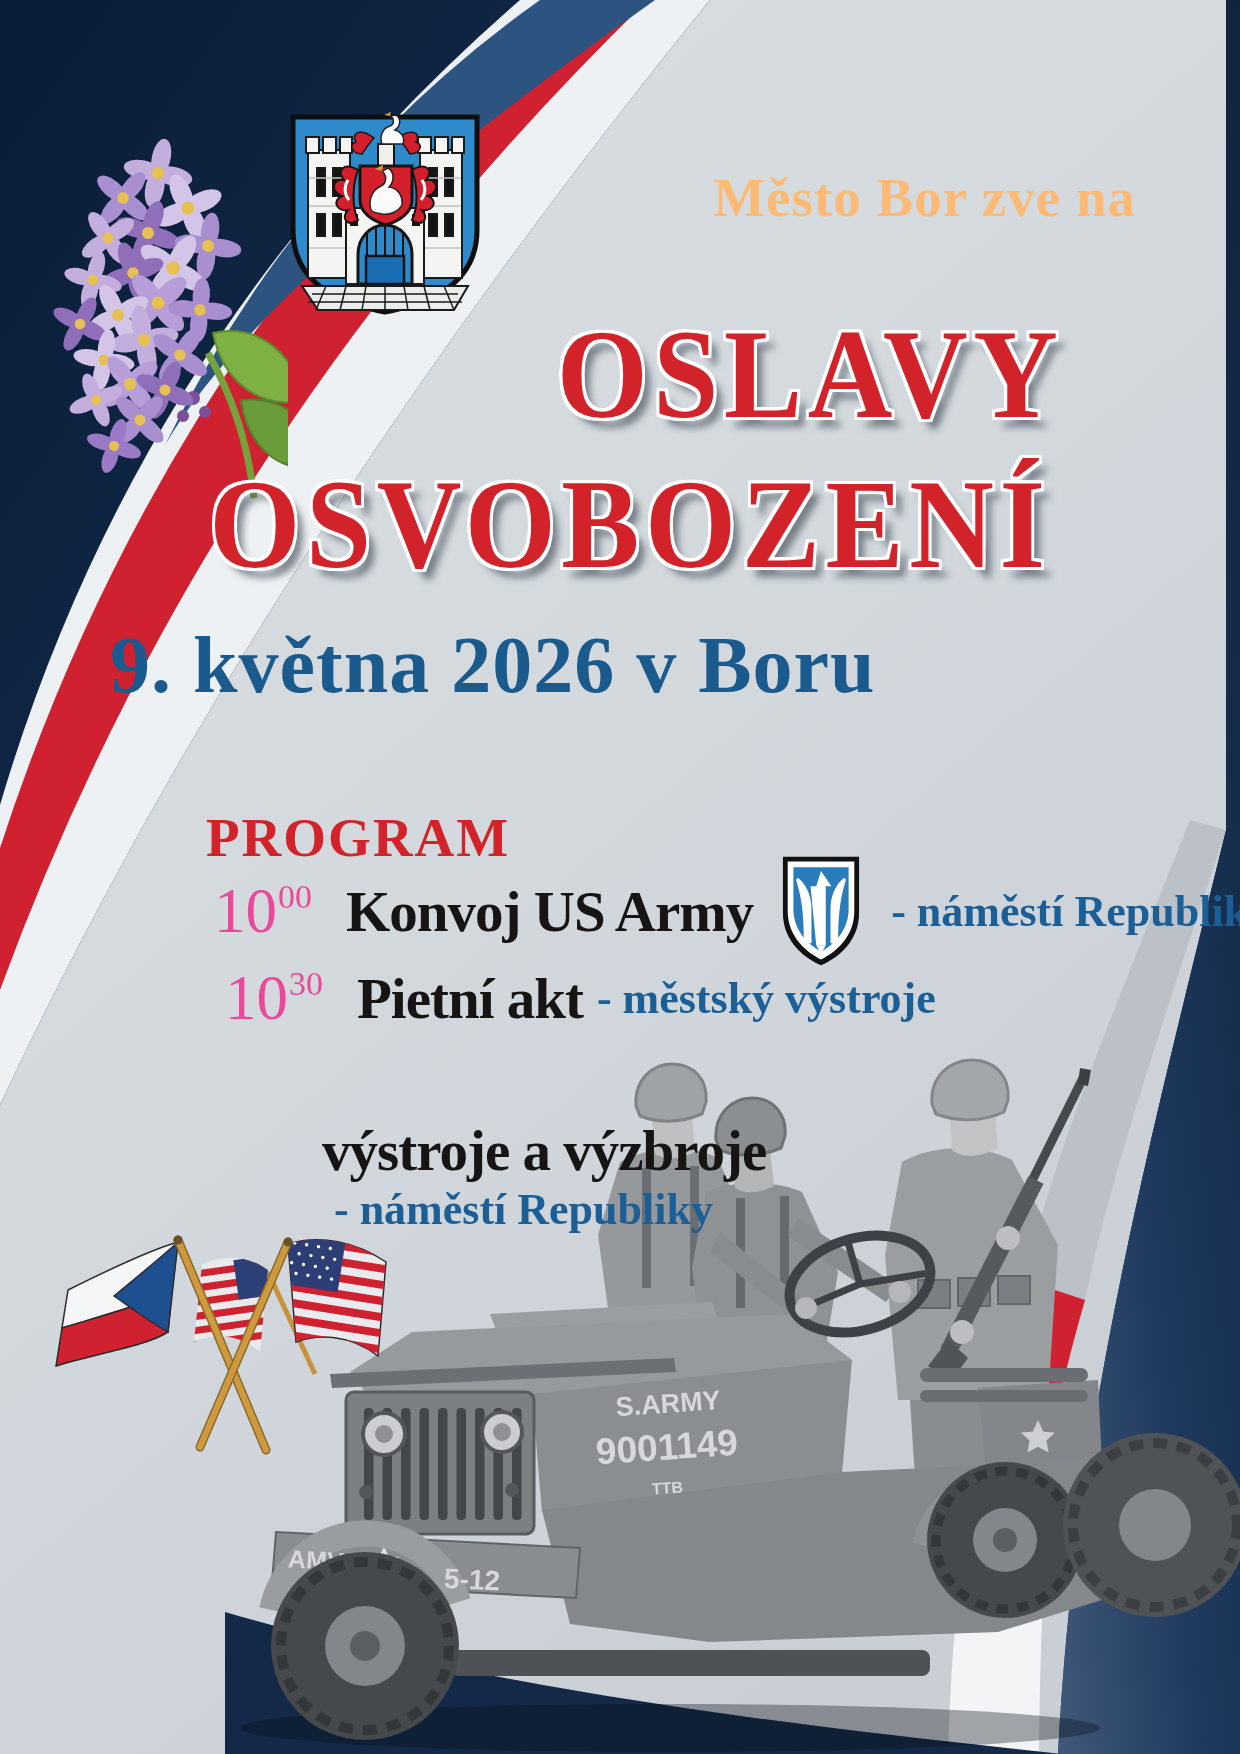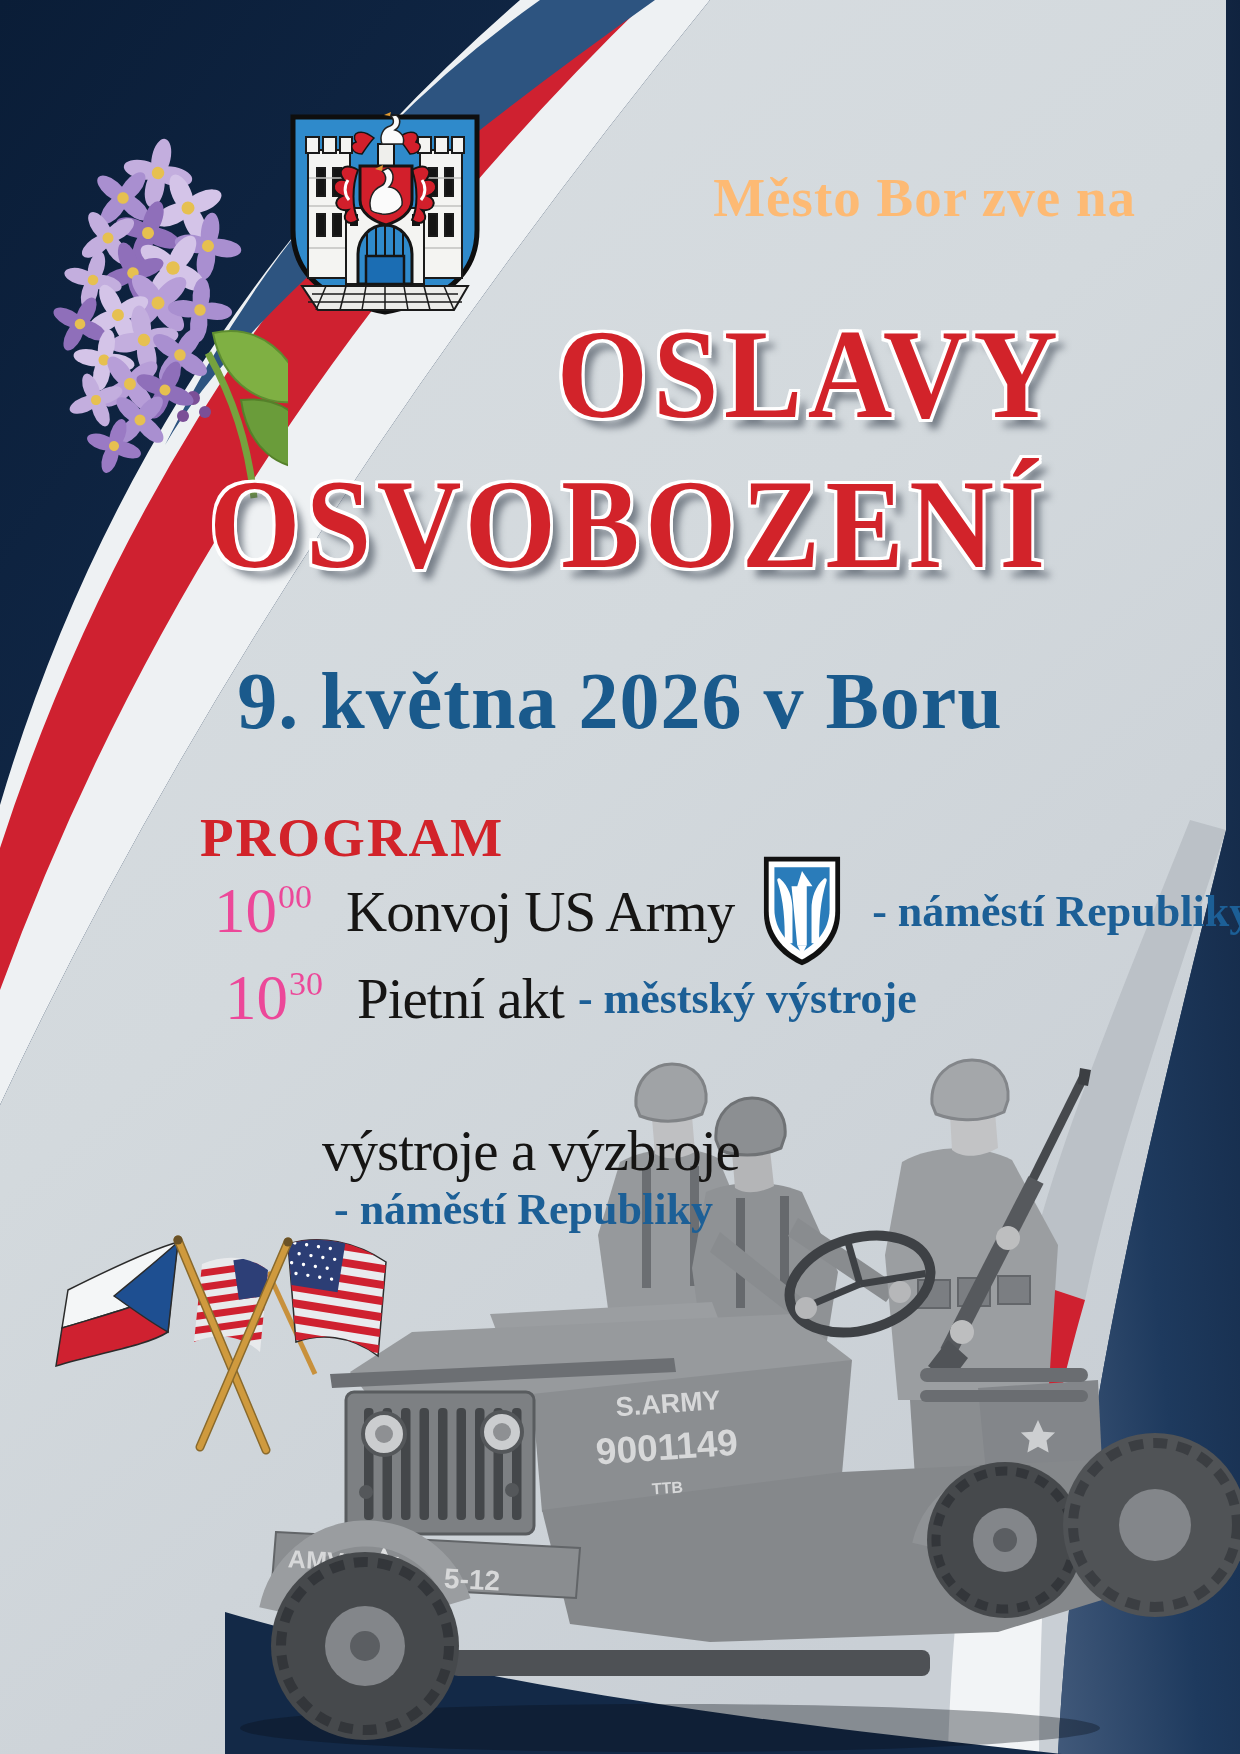--- a/index.html
+++ b/index.html
@@ -14,32 +14,32 @@
   .invitation{top:166px;right:104px;font-size:55px;font-weight:700;color:#fdba74;
               letter-spacing:1px;white-space:nowrap;z-index:5;}
   .bigtitle{font-weight:700;color:#d2232a;font-size:126px;letter-spacing:6px;line-height:1;
             text-align:center;white-space:nowrap;transform:scaleX(.93);z-index:5;
             text-shadow:3px 0 0 #fff,-3px 0 0 #fff,0 3px 0 #fff,0 -3px 0 #fff,
             2px 2px 0 #fff,-2px 2px 0 #fff,2px -2px 0 #fff,-2px -2px 0 #fff,
             3px 3px 0 #fff,-3px -3px 0 #fff,3px -3px 0 #fff,-3px 3px 0 #fff,
             9px 10px 8px rgba(70,80,92,.65);}
   #title1{left:430px;top:312px;width:760px;}
   #title2{left:90px;top:462px;width:1080px;}
-  .dateline{left:110px;top:620px;width:1020px;text-align:center;font-size:80px;font-weight:700;
-            color:#1a5a8c;letter-spacing:1px;z-index:5;margin-top:36px;}
-  .proghead{left:200px;top:806px;font-size:55px;font-weight:700;color:#d2232a;letter-spacing:2px;z-index:5;}
+  .dateline{left:110px;top:620px;width:1020px;font-size:80px;font-weight:700;
+            color:#1a5a8c;letter-spacing:1px;z-index:5;}
+  .proghead{left:206px;top:806px;font-size:55px;font-weight:700;color:#d2232a;letter-spacing:2px;z-index:5;}
   .item{left:214px;display:flex;align-items:center;white-space:nowrap;z-index:5;}
   #item1{top:852px;}
   #item2{top:962px;margin-left:11px;}
   #item3{top:1046px;}
   #item3b{top:1118px;left:322px;z-index:5;}
   #item3loc{top:1184px;left:318px;z-index:5;}
   .time{font-size:63px;font-weight:400;color:#ec4899;width:132px;flex:0 0 auto;}
   .time sup{font-size:34px;position:relative;top:-24px;left:1px;vertical-align:baseline;}
-  .ititle{font-size:57px;font-weight:400;color:#161514;letter-spacing:-1px;}
+  .ititle{font-size:57px;font-weight:700;color:#161514;letter-spacing:-1px;}
   .loc{font-size:44px;font-weight:700;color:#1c5f96;margin-left:16px;}
   #item2 .loc{margin-left:14px;}
   .divshield{margin:0 10px 0 24px;flex:0 0 auto;}
   .jt{font-family:"Liberation Sans",sans-serif;font-weight:700;fill:#d7d8d9;}
 </style>
 </head>
 <body>
 
 <div id="poster">
 

